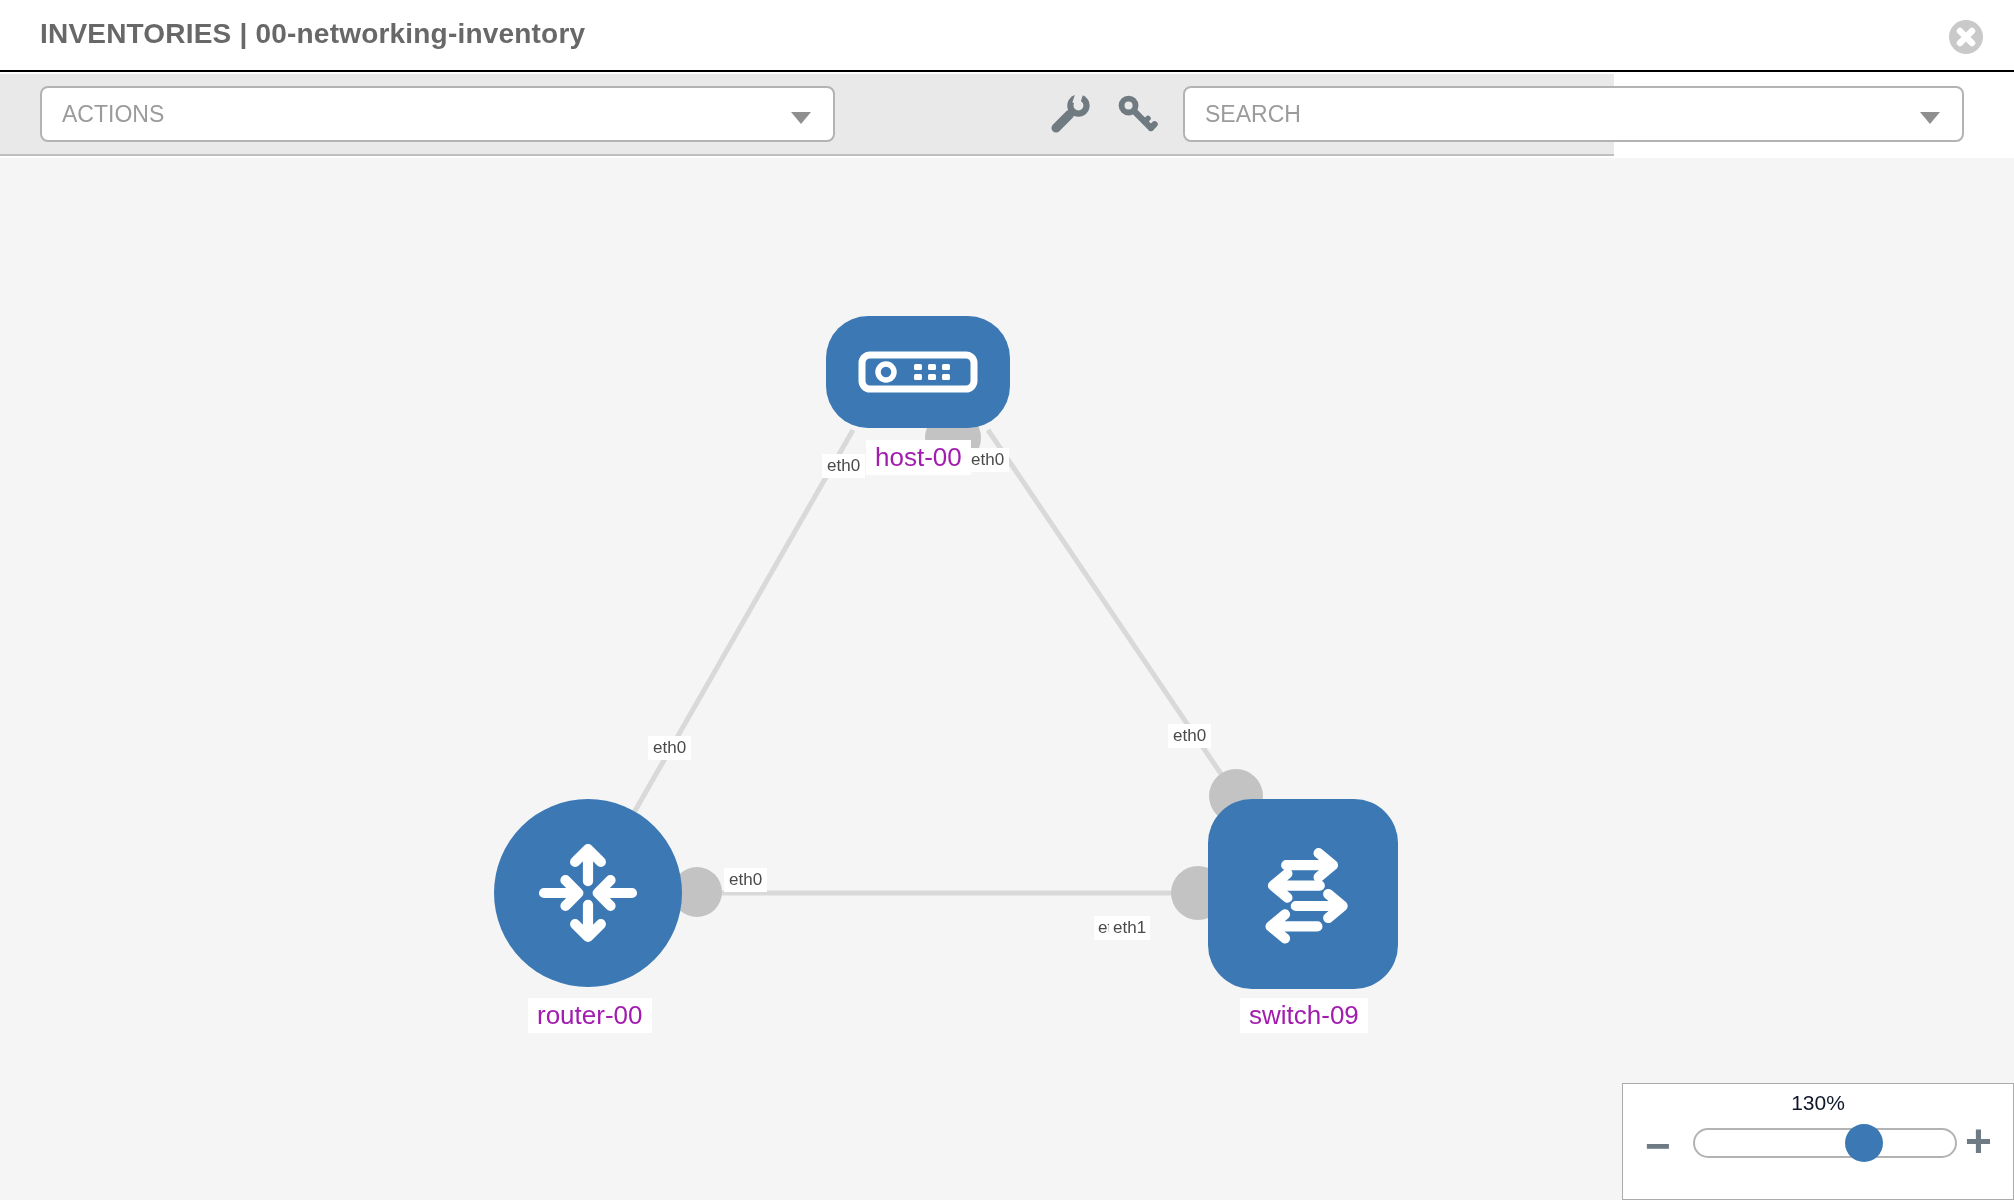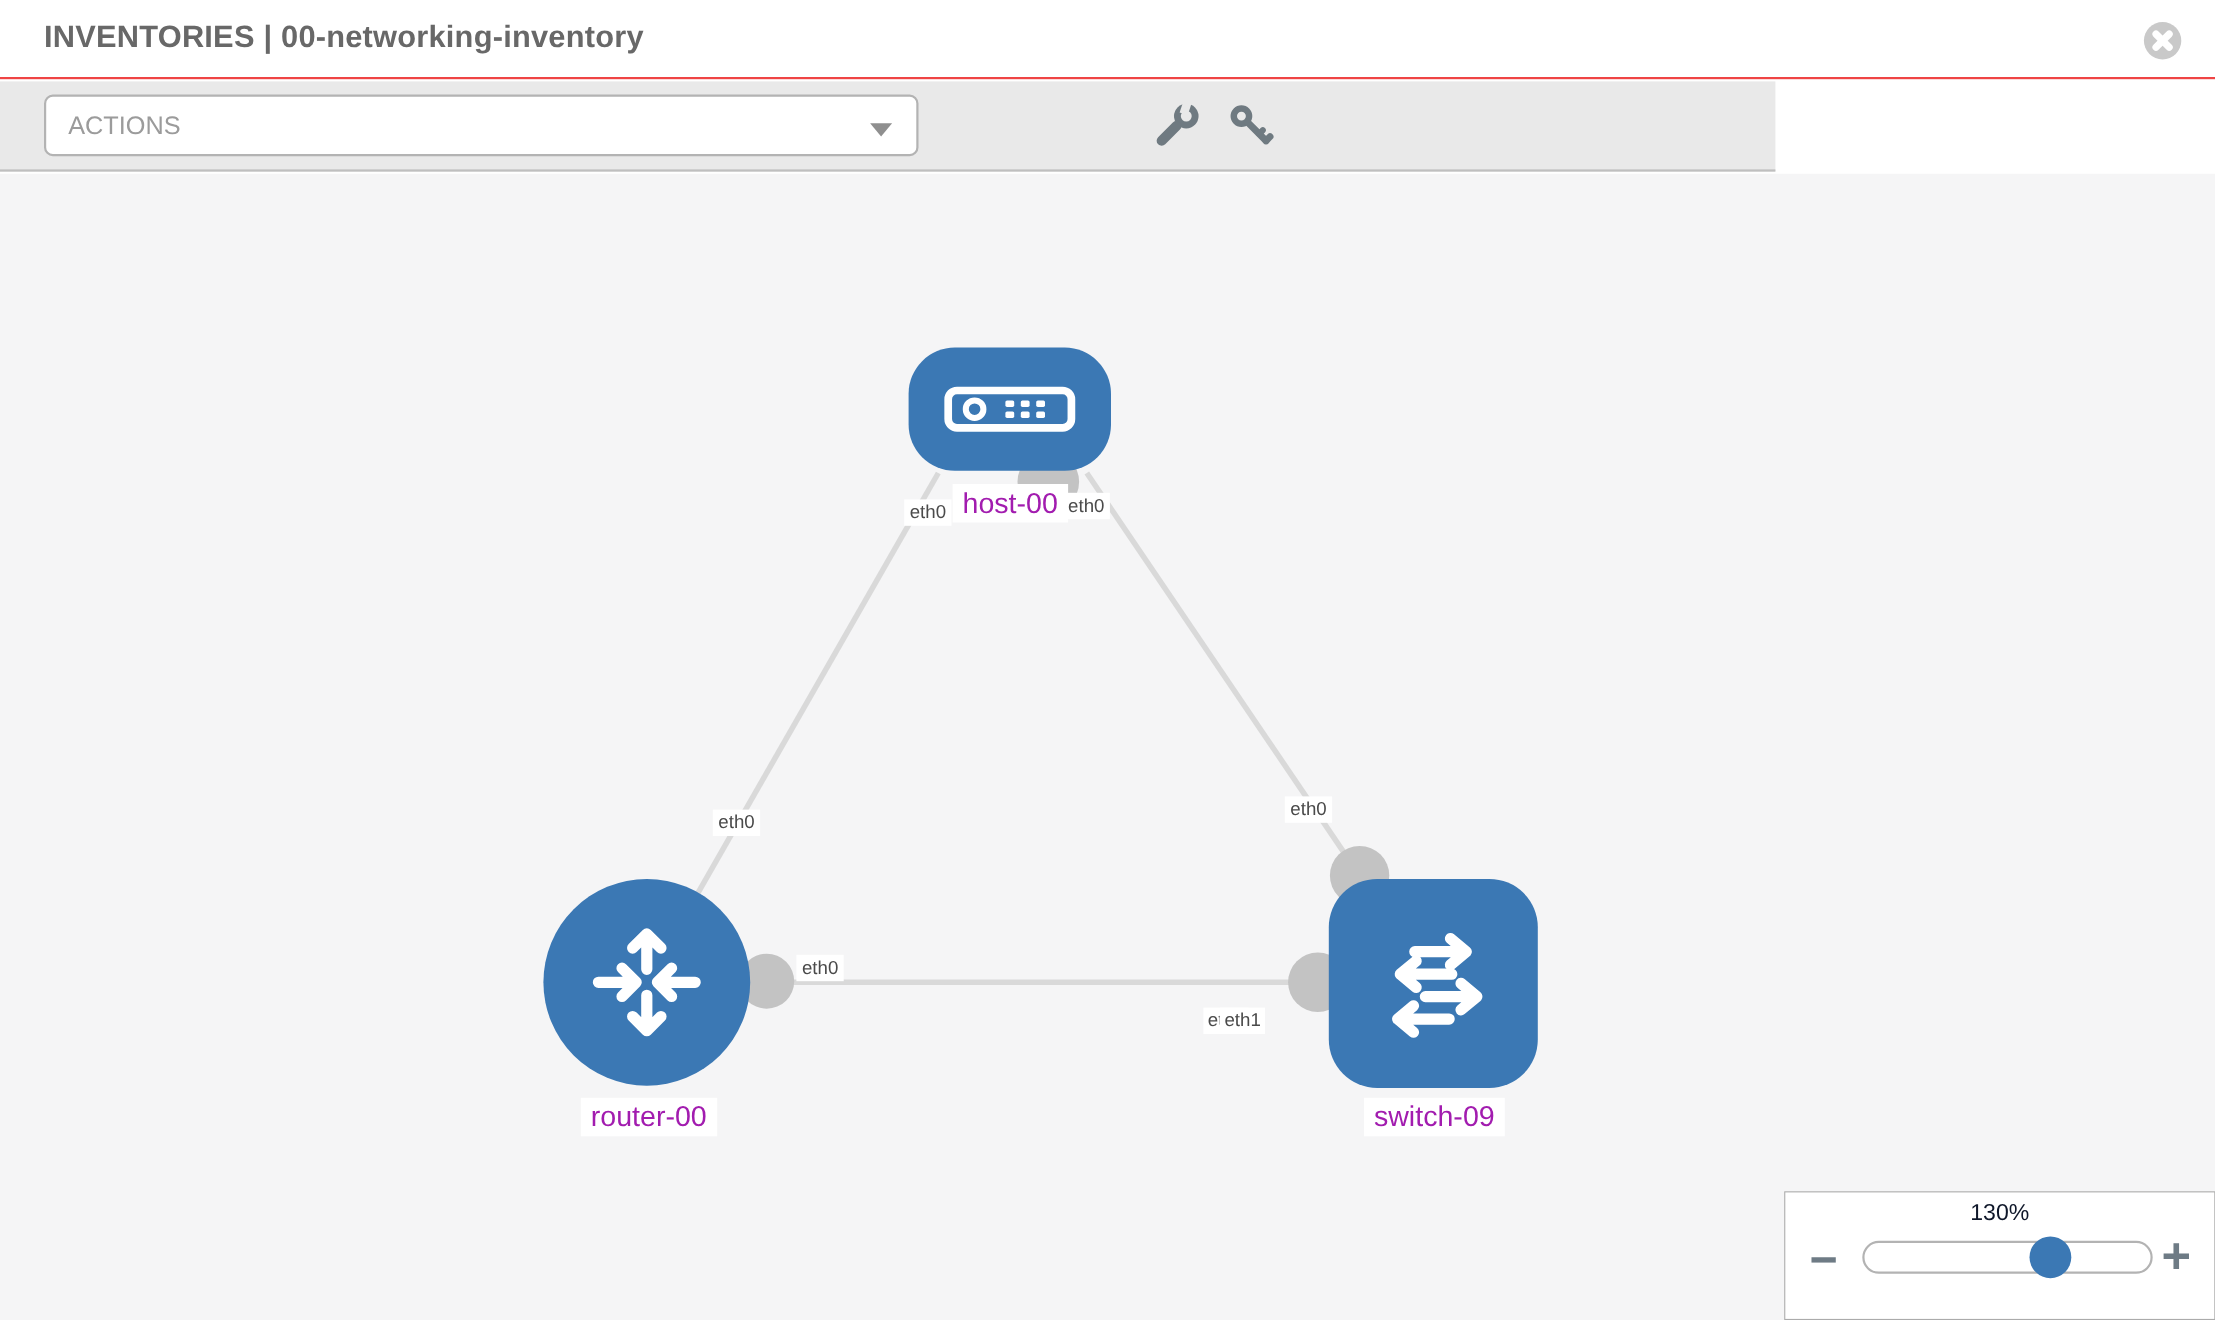--- a/index.html
+++ b/index.html
@@ -1,20 +1,20 @@
 <!DOCTYPE html>
 <html><head>
 <meta charset="utf-8">
 <style>
   * { margin:0; padding:0; box-sizing:border-box; }
   html,body { width:2014px; height:1200px; }
   body { font-family:"Liberation Sans", sans-serif; background:#fff; position:relative; overflow:hidden; }
 
   
-  .header { position:absolute; left:0; top:0; width:2014px; height:72px; background:#fff; border-bottom:2px solid #ef4444; }
+  .header { position:absolute; left:0; top:0; width:2014px; height:72px; background:#fff; border-bottom:2px solid #000000; }
   .header .title { position:absolute; left:40px; top:18px; font-size:28px; font-weight:700; color:#686868; letter-spacing:.2px; }
   .close-btn { position:absolute; right:30px; top:19px; width:36px; height:36px; cursor:pointer; }
 
   
   .toolbar { position:absolute; left:0; top:74px; width:1614px; height:82px; background:#e9e9e9; border-bottom:2px solid #bfbfbf; }
   .select-box { position:absolute; top:12px; height:56px; background:#fff; border:2px solid #b3b3b3; border-radius:8px; display:flex; align-items:center; padding:0 20px; color:#9b9b9b; font-size:23px; cursor:pointer; }
   .actions-box { left:40px;  width:795px; }
   .search-box  { left:1183px; width:781px; }
   .caret { position:absolute; right:22px; top:24px; width:0; height:0; border-left:10px solid transparent; border-right:10px solid transparent; border-top:12px solid #8f8f8f; }
   .tool-icon { position:absolute; top:18px; width:44px; height:44px; cursor:pointer; }
@@ -90,20 +90,24 @@
 
   <div class="tool-icon key-icon">
     <svg width="44" height="44" viewBox="0 0 24 24">
       <circle cx="7.4" cy="7.4" r="3.8" fill="none" stroke="#6f7a81" stroke-width="3.2"></circle>
       <line x1="10.4" y1="10.4" x2="19.6" y2="19.6" stroke="#6f7a81" stroke-width="3.4" stroke-linecap="round"></line>
       <line x1="19.6" y1="19.6" x2="21.6" y2="17.6" stroke="#6f7a81" stroke-width="3.4" stroke-linecap="round"></line>
       <line x1="16.2" y1="16.2" x2="18.0" y2="14.4" stroke="#6f7a81" stroke-width="3" stroke-linecap="round"></line>
     </svg>
   </div>
 
+  <div class="select-box search-box">
+    <span>SEARCH</span>
+    <span class="caret"></span>
+  </div>
 </div>
 
 <div class="canvas">
 
   <svg class="links-svg" width="2014" height="1042">
 
     <line x1="853" y1="272" x2="588" y2="735" stroke="#d9d9d9" stroke-width="5"></line>
     <line x1="988" y1="272" x2="1236" y2="638" stroke="#d9d9d9" stroke-width="5"></line>
     <line x1="610" y1="735" x2="1300" y2="735" stroke="#d9d9d9" stroke-width="5"></line>
 

